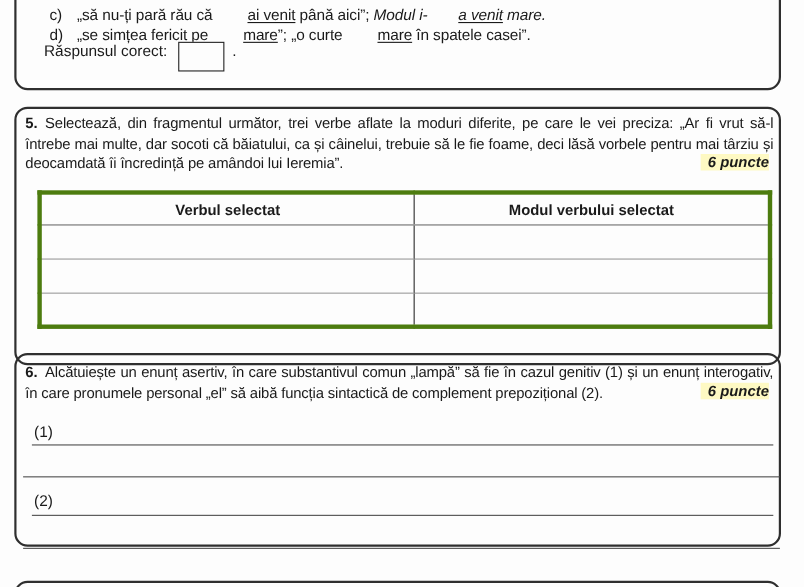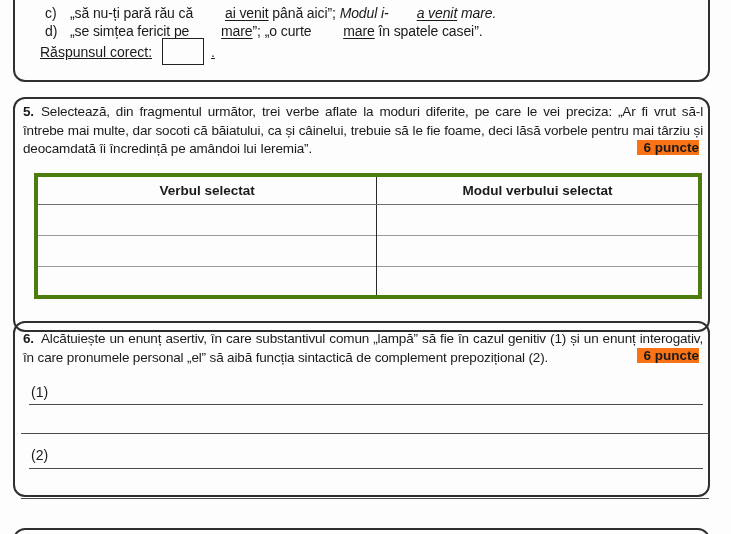--- a/index.html
+++ b/index.html
@@ -34,23 +34,21 @@
     white-space: nowrap;
   }
   .opt-label { width: 25px; flex: 0 0 25px; }
   .u  { text-decoration: underline; text-underline-offset: 2px; margin-left: 28px; }
   .i  { font-style: italic; }
 
   .answer-row {
     position: absolute;
     left: 25px; top: 58px;
     display: flex;
-    align-items: center;
     font-size: 14px;
-    text-decoration: underline;
   }
   .answer-box {
     display: inline-block;
     width: 42px; height: 27px;
     border: 1.6px solid #222;
     margin-left: 10px;
     background: #fdfdfd;
   }
   .answer-dot { margin-left: 7px; }
 
@@ -64,22 +62,23 @@
     letter-spacing: -0.15px;
   }
   #box-q5 .q-par { top: 4px; }
   #box-q6 .q-par { top: 7px; }
   .q-num { font-weight: bold; margin-right: 7px; }
   .points {
     position: absolute;
     right: 9px;
     font-weight: bold;
     font-size: 13.5px;
-    background: #f97316;
+    background: #fef9c3;
     padding-left: 6px;
+    font-style: italic;
   }
   #box-q5 .points { top: 41px; }
   #box-q6 .points { top: 25px; }
 
   table.verb-table {
     position: absolute;
     left: 19px; top: 74px;
     width: 668px;
     border-collapse: collapse;
     table-layout: fixed;

